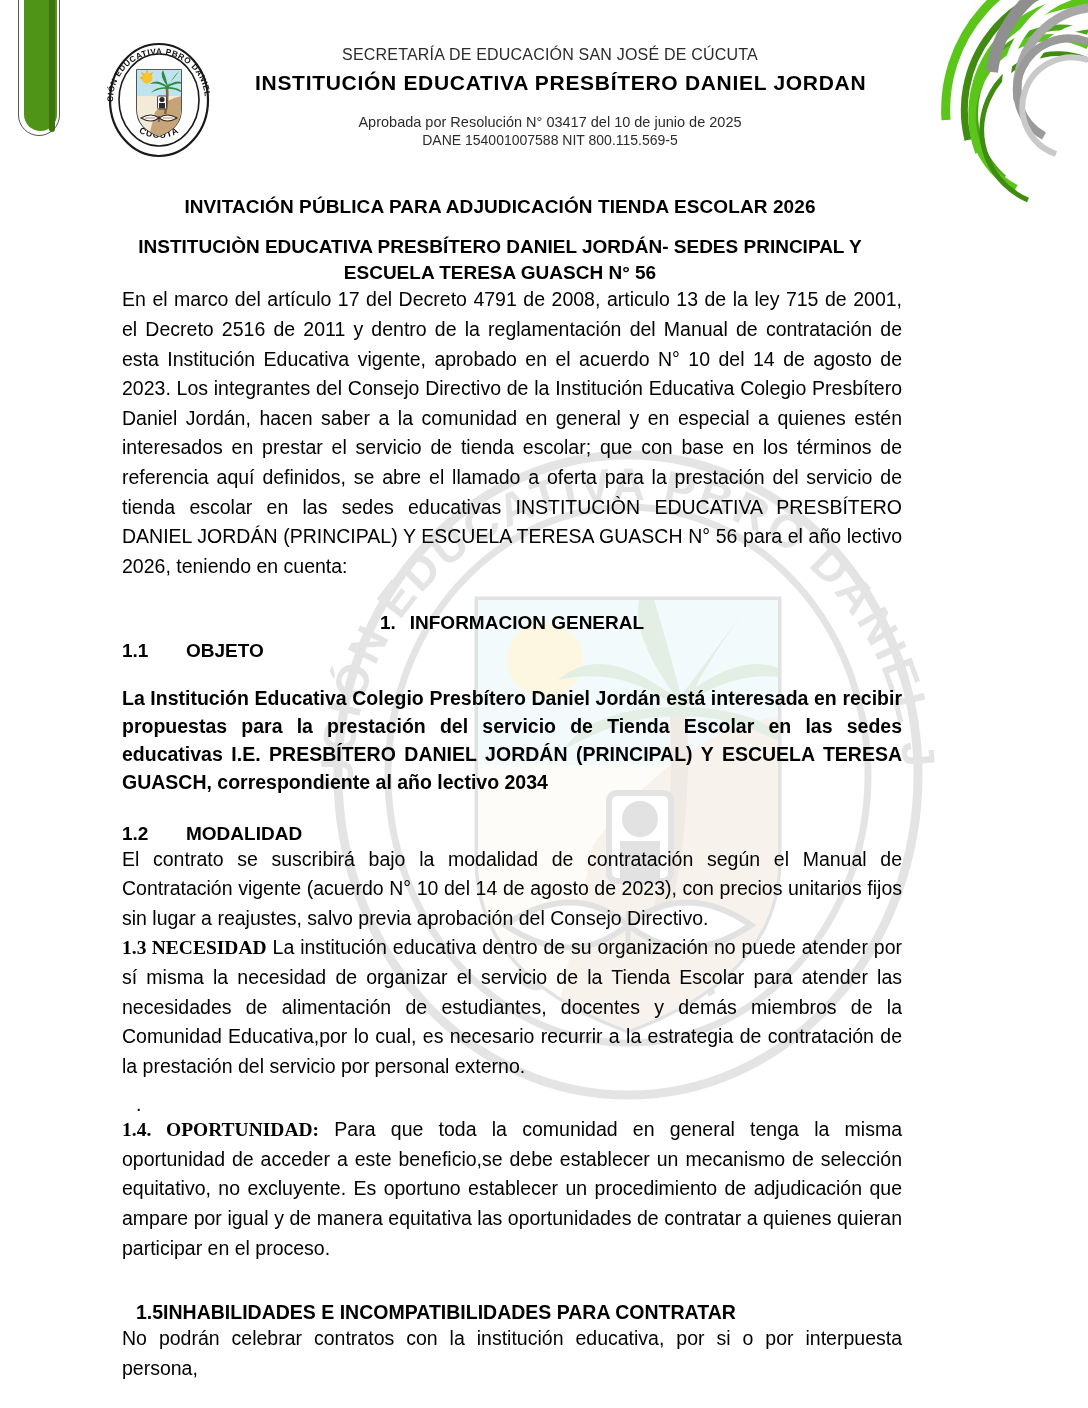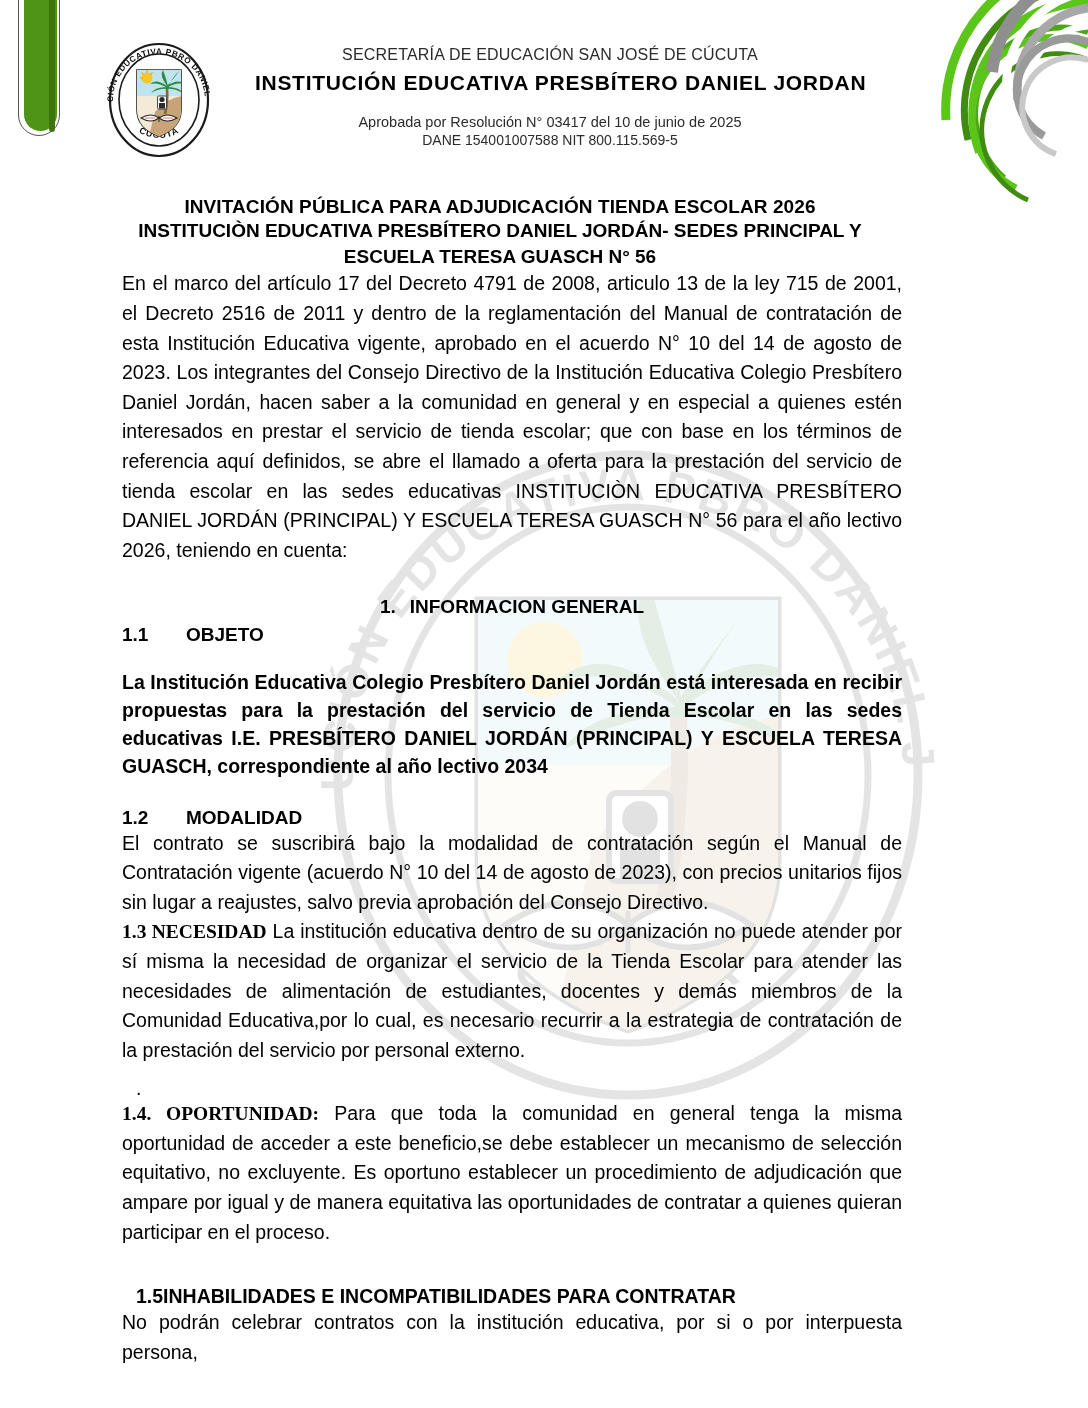--- a/index.html
+++ b/index.html
@@ -136,20 +136,21 @@
     padding: 0 120px;
   }
   .doc-title-1 {
     font-size: 19px;
     font-weight: bold;
     letter-spacing: 0.1px;
   }
   .doc-title-2 {
     font-size: 19px;
     font-weight: bold;
+    margin-top: 16px;
     line-height: 1.35;
     padding: 0 8px;
   }
 
   .body-area {
     padding: 0 98px 0 122px;
   }
   p.para {
     font-size: 19.5px;
     line-height: 1.52;

